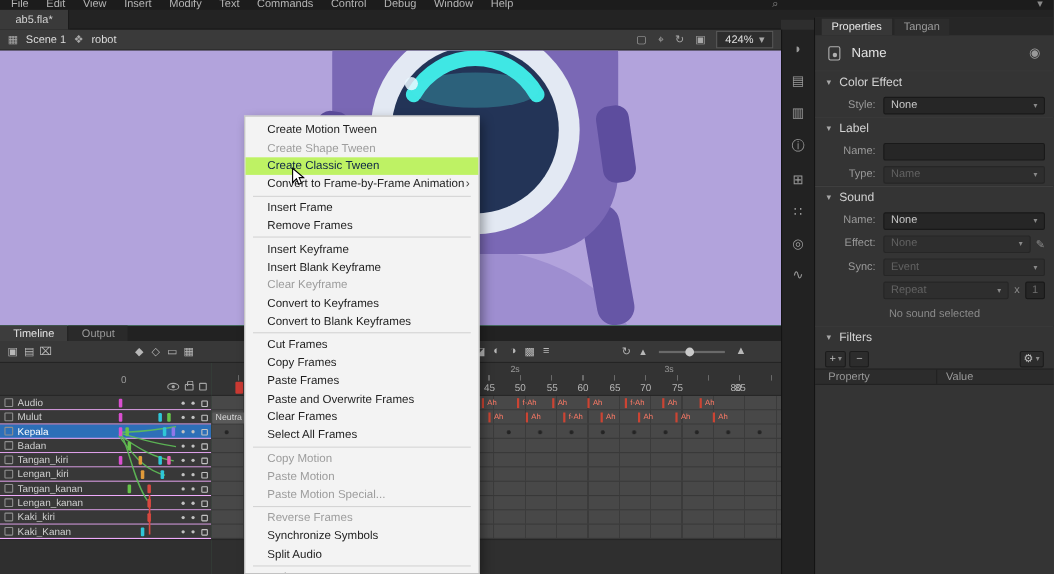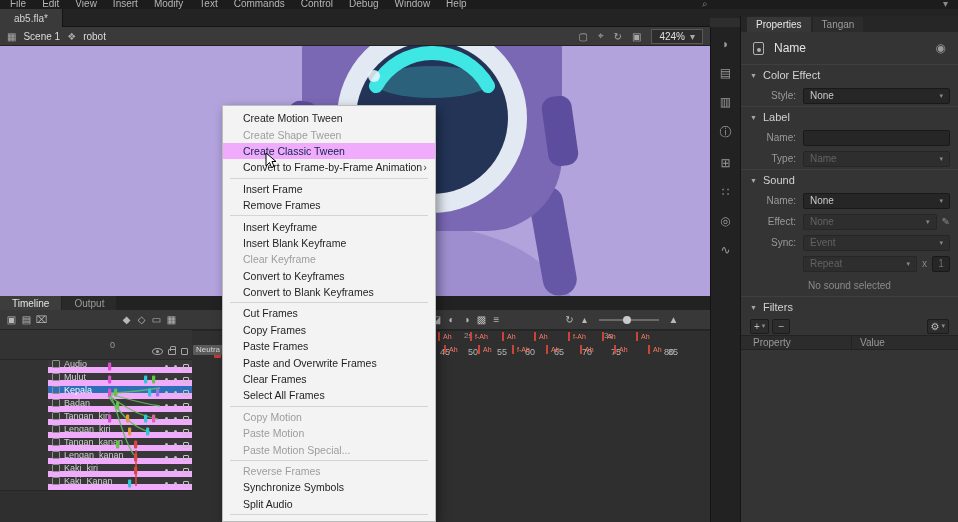--- a/index.html
+++ b/index.html
@@ -23,21 +23,21 @@
   .eb-right { margin-left:auto; display:flex; align-items:center; gap:10px; }
   .zoom-box { display:flex; align-items:center; gap:5px; border:1px solid #595959; background:#2d2d2d; padding:1px 7px; font-size:10px; color:#e0e0e0; }
 
   
   .stage { position:absolute; left:0; top:46px; width:710px; height:250px; background:#b2a3dc; overflow:hidden; }
 
   
   .ctx { position:absolute; left:222px; top:105px; width:214px; height:417px; background:#f3f3f3; border:1px solid #bdbdbd; box-shadow:3px 4px 10px rgba(0,0,0,.4); padding-top:4px; overflow:hidden; z-index:60; }
   .cm-item { height:16.4px; display:flex; align-items:center; padding:0 8px 0 20px; font-size:10.5px; color:#1e1e1e; white-space:nowrap; }
   .cm-item.dis { color:#9d9d9d; }
-  .cm-item.hl { background:#f0abfc; color:#0d2547; }
+  .cm-item.hl { background:#bef264; color:#0d2547; }
   .cm-sep { height:1px; background:#d4d4d4; margin:2px 7px; }
   .cm-arrow { margin-left:auto; font-size:11px; color:#444; }
   .cursor-svg { position:absolute; left:42px; top:46px; z-index:70; }
 
   
   .timeline { position:absolute; left:0; top:296px; width:710px; height:226px; background:#22c55e; }
   .tl-tabs { height:14px; background:#222; display:flex; align-items:flex-end; gap:1px; }
   .tl-tab { height:14px; display:flex; align-items:center; padding:0 12px; font-size:10px; color:#9a9a9a; background:#2a2a2a; }
   .tl-tab.active { background:#3d3d3d; color:#e3e3e3; }
   .tl-toolbar { height:20px; background:#383838; border-bottom:1px solid #242424; display:flex; align-items:center; padding:0 4px; }
@@ -50,32 +50,32 @@
   .layers-header { height:30px; position:relative; border-bottom:1px solid #272727; background:#333; }
   .zero-label { position:absolute; left:110px; bottom:9px; font-size:9px; color:#9a9a9a; }
   .hdr-icons { position:absolute; right:4px; bottom:4px; display:flex; align-items:flex-end; gap:5px; }
   .i-eye { width:11px; height:7px; border:1px solid #a5a5a5; border-radius:50%/50%; position:relative; }
   .i-eye::after { content:""; position:absolute; left:3px; top:1px; width:3px; height:3px; background:#a5a5a5; border-radius:50%; }
   .i-lock { width:8px; height:6px; border:1px solid #a5a5a5; border-radius:1px; position:relative; }
   .i-lock::before { content:""; position:absolute; left:1px; top:-4px; width:4px; height:4px; border:1px solid #a5a5a5; border-bottom:none; border-radius:2px 2px 0 0; }
   .i-osq { width:7px; height:7px; border:1px solid #a5a5a5; border-radius:1px; }
 
   .layer-rows { position:relative; height:130px; }
-  .lrow { height:13px; display:flex; align-items:center; padding-left:4px; background:#383838; border-bottom:6px solid #f0abfc; position:relative;margin-left:48px; }
+  .lrow { height:13px; display:flex; align-items:center; padding-left:4px; background:#383838; border-bottom:1px solid #f0abfc; position:relative; }
   .lrow.selected { background:#2d6fb8; }
   .lrow.selected .lname { color:#fff; }
   .licon { width:8px; height:8px; border:1px solid #8f8f8f; border-radius:1px; flex:none; }
   .lname { font-size:9px; color:#cfcfcf; margin-left:4px; width:86px; white-space:nowrap; overflow:hidden; }
   .ldots { position:absolute; right:3px; top:0; height:13px; display:flex; align-items:center; gap:6px; }
   .dot { width:3px; height:3px; border-radius:50%; background:#c2c2c2; }
   .osq { width:6px; height:6px; border:1px solid #c2c2c2; border-radius:1px; }
   .parenting { position:absolute; left:100px; top:0; width:65px; height:130px; pointer-events:none; }
   .layers-filler { flex:1; background:#2f2f2f; border-top:1px solid #262626; }
 
-  .frames { flex:1; display:flex; flex-direction:row; background:#3f3f3f; overflow:hidden; position:relative; }
+  .frames { flex:1; display:flex; flex-direction:column; background:#3f3f3f; overflow:hidden; position:relative; }
   .frames-header { height:30px; position:relative; background:#333; border-bottom:1px solid #272727; }
   .ticks { position:absolute; left:24px; right:0; top:11px; height:5px; background:repeating-linear-gradient(90deg,#6a6a6a 0 1px,transparent 1px 28.5px); }
   .sec-label { position:absolute; top:1px; font-size:8px; color:#9a9a9a; }
   .fnum { position:absolute; top:17px; font-size:9px; color:#b5b5b5; }
   .playhead { position:absolute; left:22px; top:17px; width:7px; height:11px; background:#cc3a33; border-radius:1px; }
   .frame-rows { height:130px; }
   .frow { height:13px; background:#484848; border-bottom:1px solid #383838; position:relative; background-image:repeating-linear-gradient(90deg, rgba(0,0,0,.18) 0 1px, transparent 1px 28.5px); }
   .frow.kf-dots { background-image:repeating-linear-gradient(90deg, rgba(0,0,0,.18) 0 1px, transparent 1px 28.5px), radial-gradient(circle at 14px 7px, #242424 1.5px, transparent 2.2px); background-size:auto, 28.5px 13px; }
   .flabel { position:absolute; top:2px; font-size:7px; line-height:9px; color:#ff7a66; padding-left:3px; border-left:2px solid #cc4433; white-space:nowrap; }
   .neutral-label { position:absolute; left:1px; top:1.5px; font-size:8px; line-height:10px; color:#d8d8d8; background:#5a5a5a; padding:0 3px; border-radius:1px; white-space:nowrap; }

